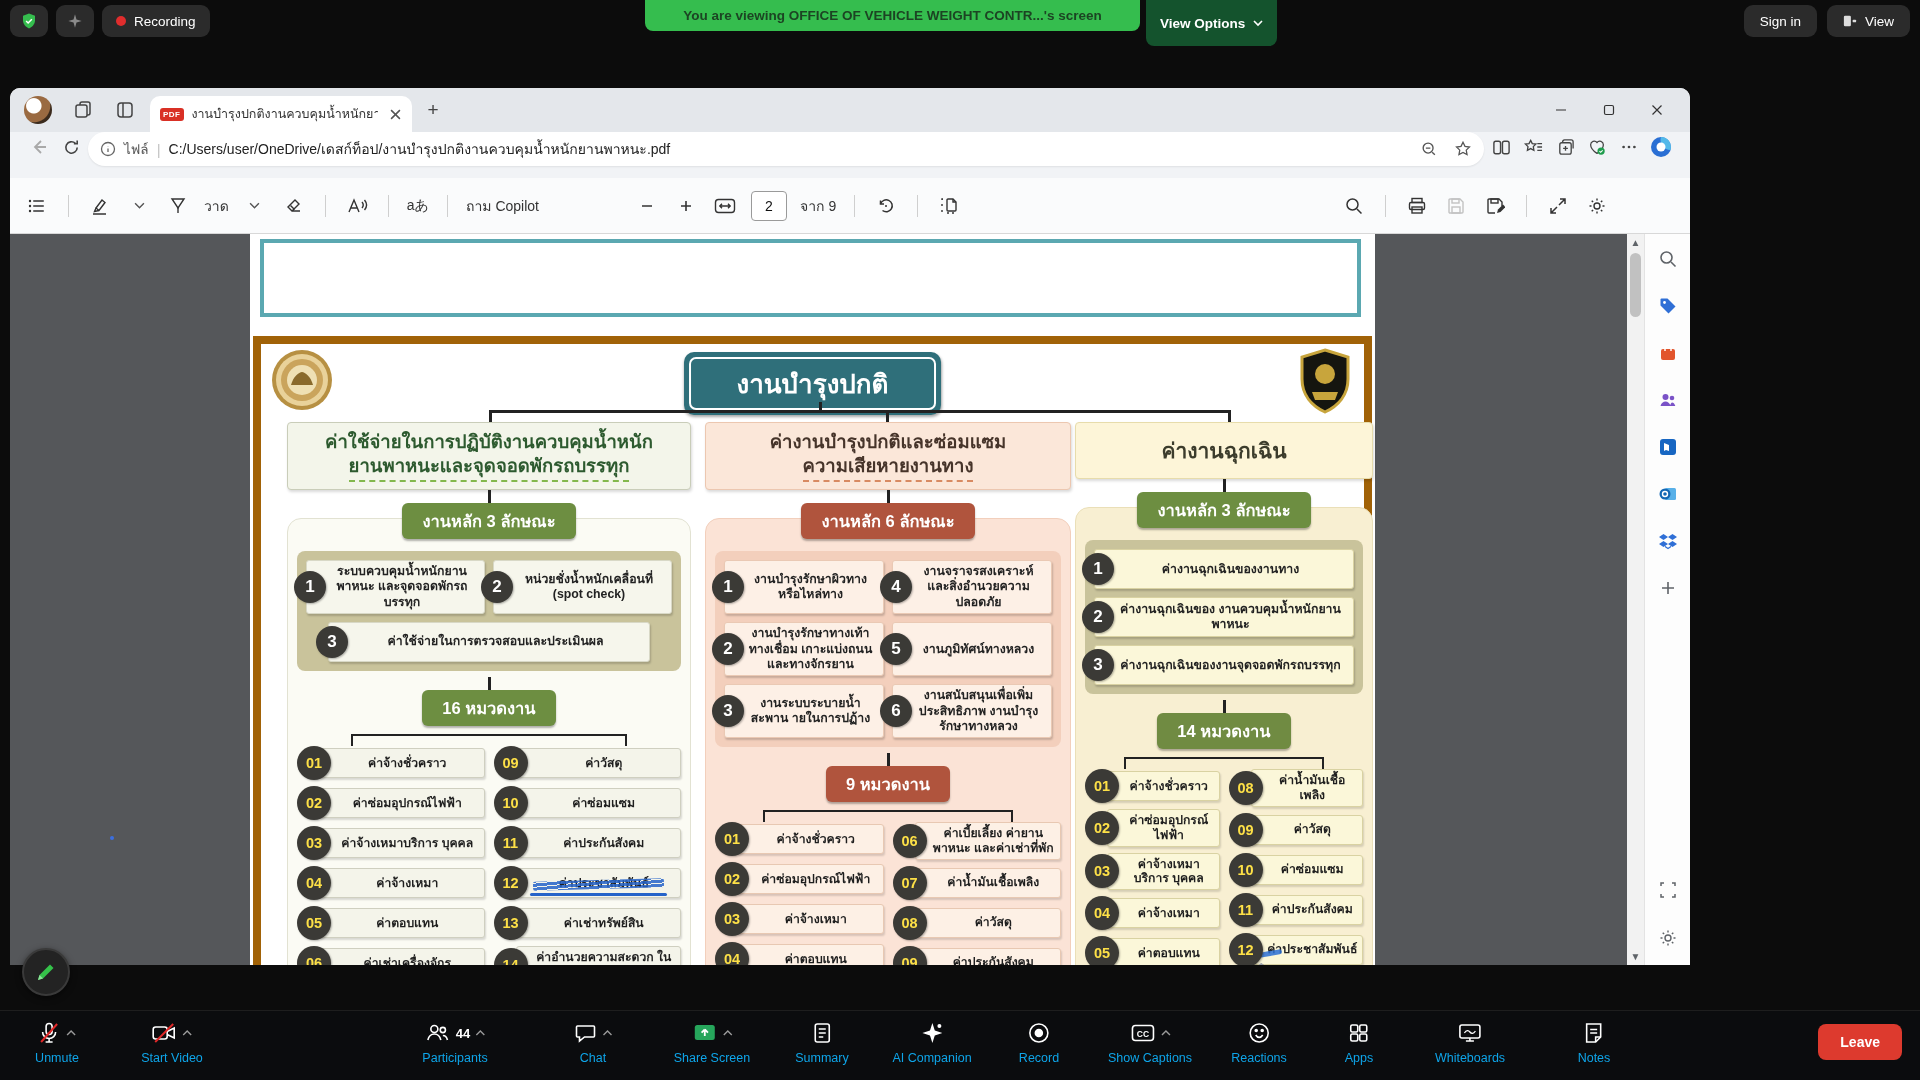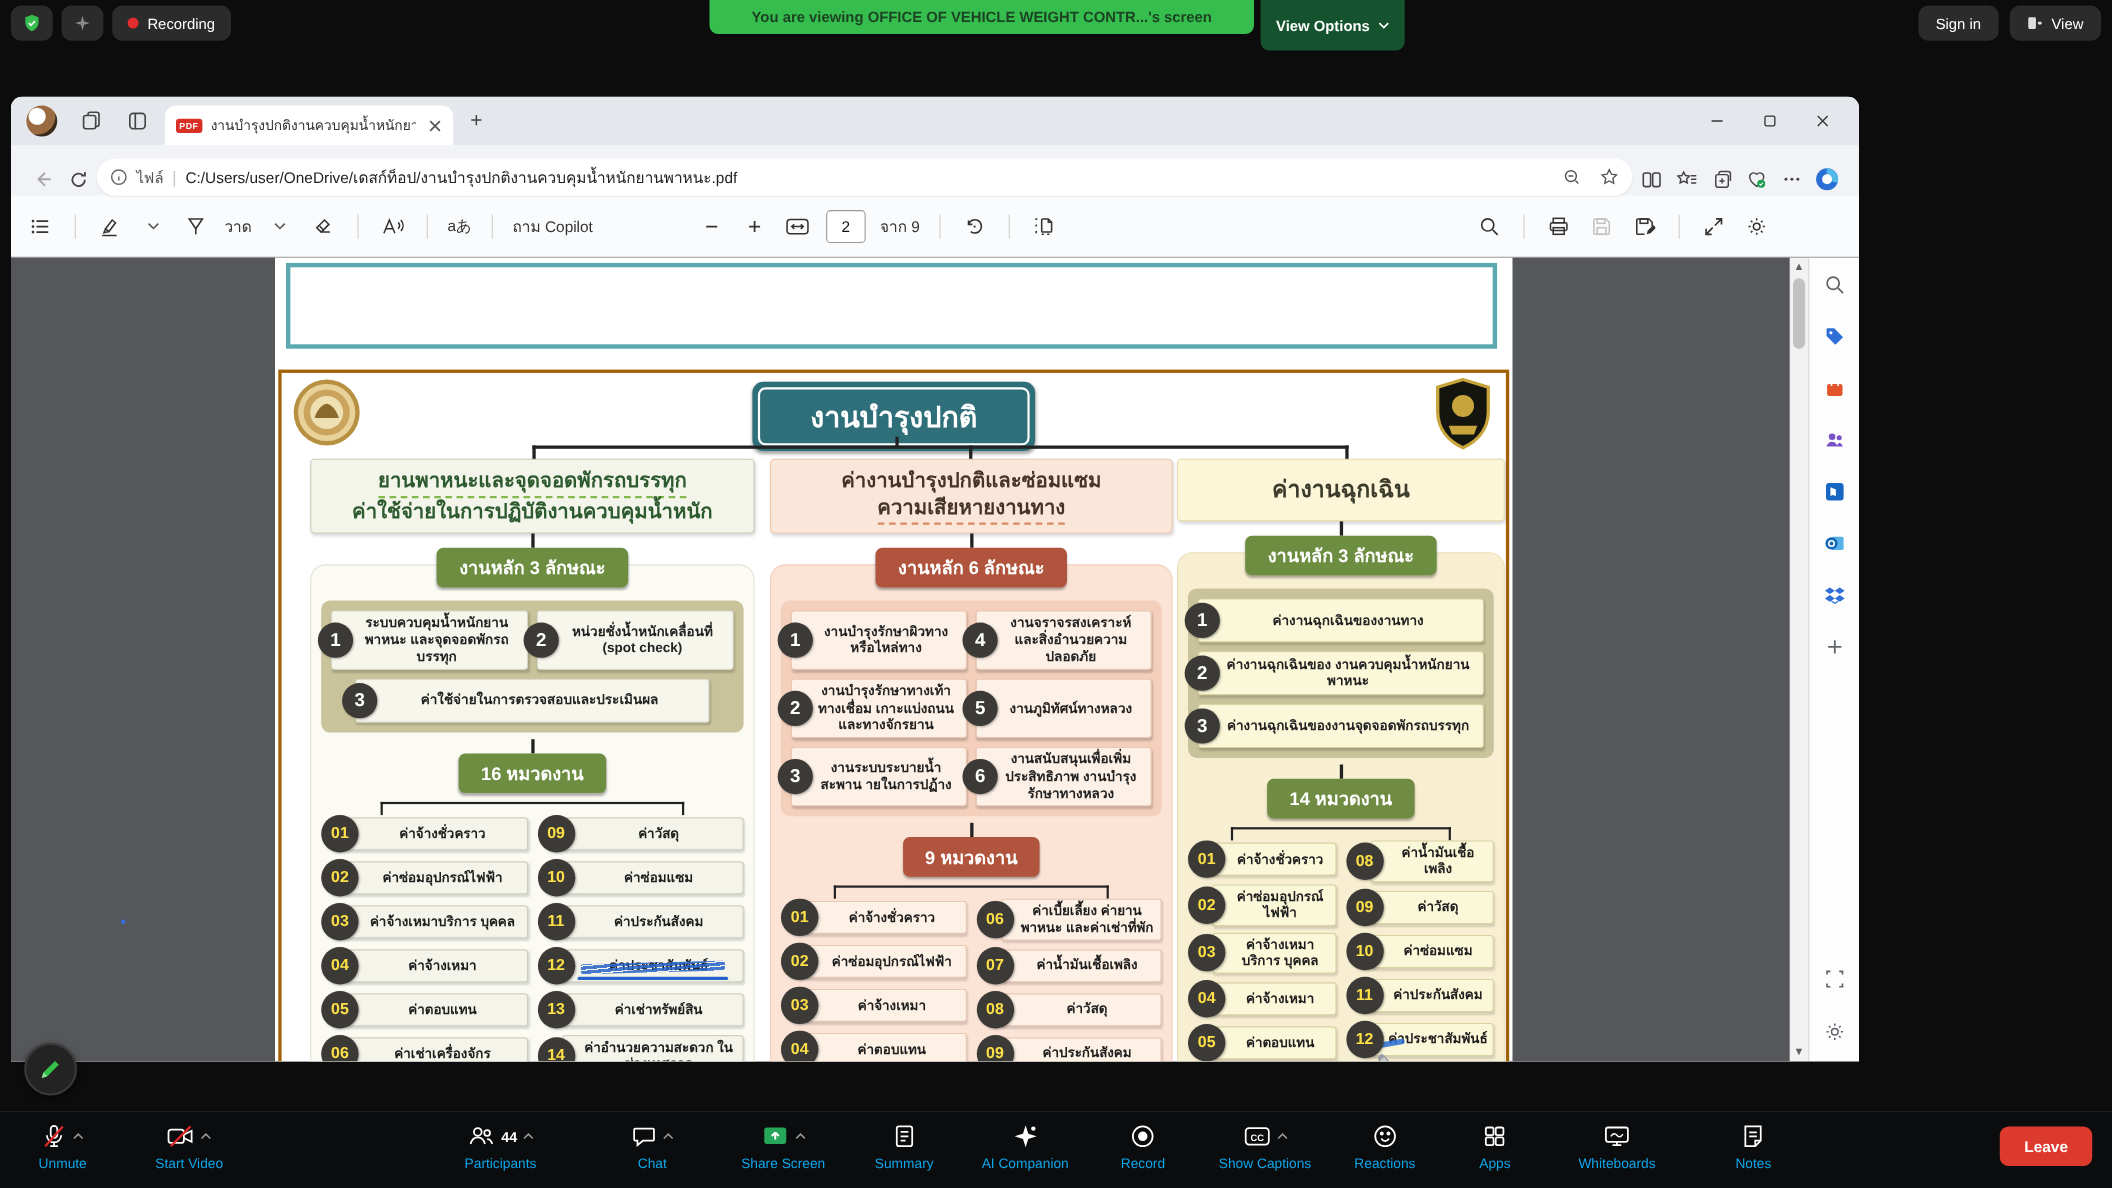--- a/index.html
+++ b/index.html
@@ -25,41 +25,41 @@
   .avatar { width:28px; height:28px; border-radius:50%; background:radial-gradient(circle at 35% 35%, #fff 0 28%, #9a6a41 32% 62%, #3a2a1c 66% 100%); margin-right:14px; }
   .strip-icon { width:34px; height:30px; display:flex; align-items:center; justify-content:center; margin-right:8px; border-radius:6px; }
   .tab { height:36px; margin-top:8px; width:262px; background:#fff; border-radius:10px 10px 0 0; display:flex; align-items:center; padding:0 8px 0 10px; gap:8px; }
   .pdfchip { background:#d93025; color:#fff; font-size:8px; font-weight:bold; padding:2px 3px; border-radius:3px; letter-spacing:.5px; }
   .tab-title { flex:1; font-size:12.5px; color:#333; white-space:nowrap; overflow:hidden; }
   .tab-close { width:18px; height:18px; display:flex; align-items:center; justify-content:center; color:#555; }
   .newtab { width:30px; height:30px; display:flex; align-items:center; justify-content:center; font-size:19px; color:#444; margin-left:6px; }
   .wincontrols { position:absolute; right:8px; top:0; height:44px; display:flex; align-items:center; gap:26px; padding-right:14px; color:#333; }
   .wc { width:22px; height:22px; display:flex; align-items:center; justify-content:center; }
 
-  .navbar { height:46px; background:#f1f3f6; display:flex; align-items:flex-end; gap:2px; padding:0 14px; }
+  .navbar { height:46px; background:#f1f3f6; display:flex; align-items:flex-start; gap:2px; padding:0 14px; }
   .nav-icon { width:30px; height:30px; display:flex; align-items:center; justify-content:center; }
   .urlbox { flex:1; height:34px; background:#fff; border-radius:17px; display:flex; align-items:center; padding:0 12px; gap:8px; box-shadow:0 1px 2px rgba(0,0,0,.08); min-width:0; }
   .urlbox .scheme { color:#555; font-size:13.5px; }
   .urlbox .sep { color:#c4c4c4; font-size:15px; }
   .urltext { flex:1; color:#222; font-size:14px; white-space:nowrap; overflow:hidden; }
   .url-actions { display:flex; gap:16px; align-items:center; }
 
   .pdfbar { height:56px; background:#fafbfc; border-bottom:1px solid #d8d8d8; display:flex; align-items:center; padding:0 14px; }
   .pg { display:flex; align-items:center; gap:13px; }
   .pbtn { min-width:26px; height:30px; display:flex; align-items:center; justify-content:center; color:#333; font-size:14px; }
   .vdiv { width:1px; height:22px; background:#cfcfcf; margin:0 5px; }
   .pageinput { width:36px; height:30px; border:1px solid #9a9a9a; border-radius:4px; background:#fff; text-align:center; font-size:14px; color:#111; font-family:"Liberation Sans",sans-serif; }
   .pglabel { font-size:14px; color:#333; }
   .grp-center { margin-left:95px; }
   .grp-right { margin-left:auto; margin-right:66px; }
 
   .viewport { position:relative; height:731px; background:#55575a; overflow:hidden; }
   .page { position:absolute; left:240px; top:0; width:1125px; height:731px; background:#fff; }
   .page-prev { position:absolute; left:10px; right:14px; top:5px; height:78px; border:4px solid #5ba8b1; background:#fff; }
-  .chart { position:absolute; left:3px; right:3px; top:102px; height:720px; border:3px solid #a16207; background:#fff; }
+  .chart { position:absolute; left:3px; right:3px; top:102px; height:720px; border:8px solid #a16207; background:#fff; }
 
   .seal { position:absolute; left:10px; top:5px; }
   .shieldlogo { position:absolute; right:12px; top:4px; }
   .tbanner { position:absolute; left:50%; transform:translateX(-50%); top:8px; background:#2f6f7a; border-radius:10px; padding:5px; box-shadow:0 2px 3px rgba(0,0,0,.35); }
   .tbanner-in { border:2px solid #fff; border-radius:7px; padding:4px 46px; color:#fff; font-size:26px; font-weight:bold; white-space:nowrap; }
   .conn-v { position:absolute; width:3px; background:#222; }
   .conn-h { position:absolute; height:3px; background:#222; }
 
   .col { position:absolute; top:78px; display:flex; flex-direction:column; }
   .col1 { left:26px; width:404px; }
@@ -474,22 +474,22 @@
           </div>
 
           <div class="conn-v" style="left:558px;top:58px;height:10px"></div>
           <div class="conn-h" style="left:228px;top:66px;width:742px"></div>
           <div class="conn-v" style="left:228px;top:66px;height:14px"></div>
           <div class="conn-v" style="left:625px;top:66px;height:14px"></div>
           <div class="conn-v" style="left:967px;top:66px;height:14px"></div>
 
           <div class="col col1">
             <div class="col-header h1">
+              <div>ค่าใช้จ่ายในการปฏิบัติงานควบคุมน้ำหนัก</div>
               <div><span class="dash-g">ยานพาหนะและจุดจอดพักรถบรรทุก</span></div>
-              <div>ค่าใช้จ่ายในการปฏิบัติงานควบคุมน้ำหนัก</div>
             </div>
             <div class="stub"></div>
             <div class="panel p1">
               <div class="badge bgreen">งานหลัก 3 ลักษณะ</div>
               <div class="main-panel mp1">
                 <div class="mitem">
                     <span class="ncir">1</span>
                     <span class="mlabel">ระบบควบคุมน้ำหนักยานพาหนะ และจุดจอดพักรถบรรทุก</span>
                   </div>
                 <div class="mitem">

